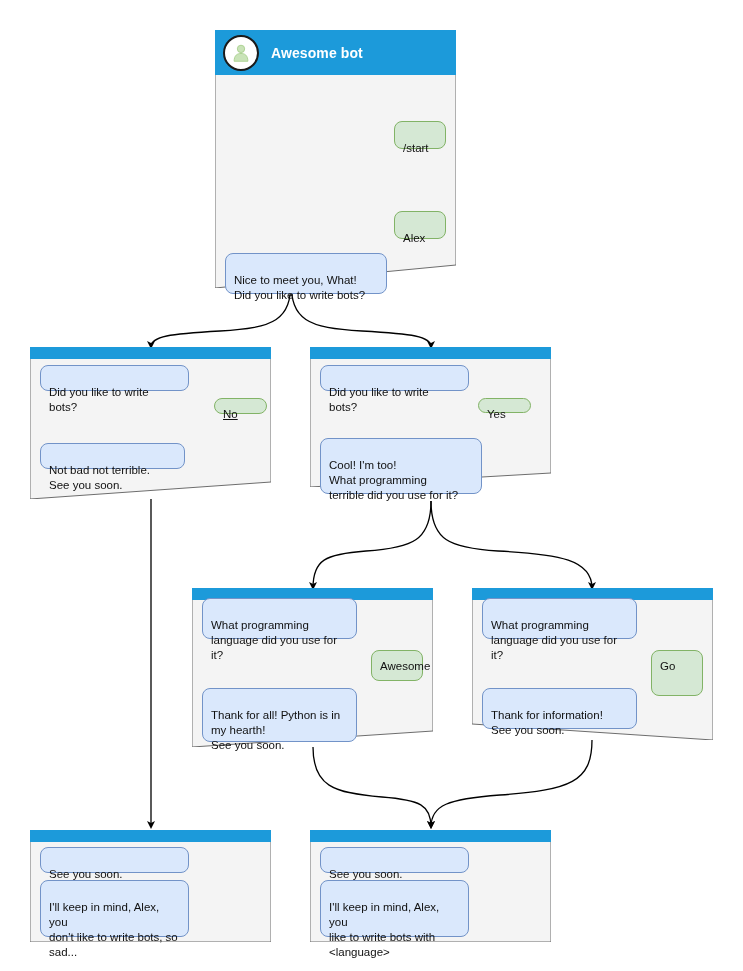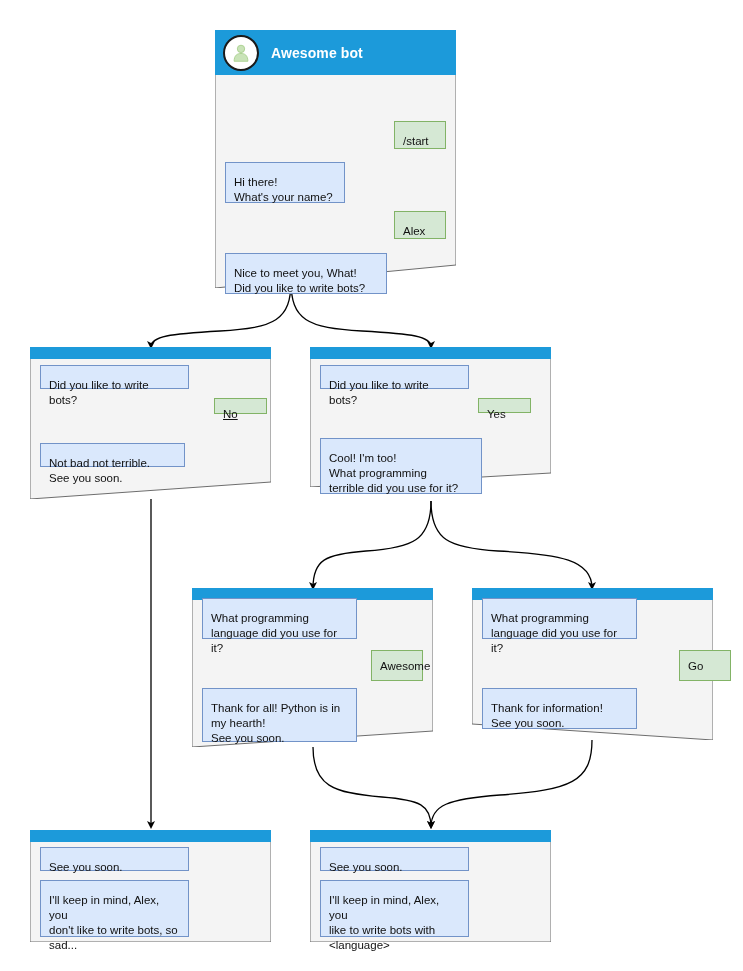--- a/index.html
+++ b/index.html
@@ -40,25 +40,25 @@
   .bot-title{
     color:#ffffff;font-size:14px;font-weight:bold;
     margin-left:12px;letter-spacing:.1px;
   }
 
   .chatarea{position:absolute;left:0;right:0;bottom:0;}
 
   .bubble{
     position:absolute;
     box-sizing:border-box;
-    border-radius:0;
+    border-radius:8px;
     font-size:11.5px;
     line-height:15px;
     color:#101010;
-    padding:12px 8px 5px 8px;
+    padding:19px 8px 5px 8px;
     white-space:pre-line;
   }
   .bubble.bot{
     background:#dae8fc;
     border:1px solid #7293c8;
     left:10px;
   }
   .bubble.user{
     background:#d5e8d4;
     border:1px solid #82b366;
@@ -98,22 +98,20 @@
         <div class="avatar">
           <svg width="22" height="22" viewBox="0 0 24 24">
             <circle cx="12" cy="7.5" r="4" fill="#c9e3b8" stroke="#a9d08e" stroke-width="1"></circle>
             <path d="M4.5 21 C4.5 14.5 8 12.5 12 12.5 C16 12.5 19.5 14.5 19.5 21 Z" fill="#c9e3b8" stroke="#a9d08e" stroke-width="1"></path>
           </svg>
         </div>
         <div class="bot-title">Awesome bot</div>
       </div>
       <div class="chatarea" style="top:45px;height:213px;">
         <div class="bubble user" style="left:179px;top:46px;width:52px;height:28px;">/start</div>
-        <div class="bubble bot" style="top:87px;width:120px;height:41px;">Hi there!
-What's your name?</div>
         <div class="bubble user" style="left:179px;top:136px;width:52px;height:28px;">Alex</div>
         <div class="bubble bot" style="top:178px;width:162px;height:41px;">Nice to meet you, What!
 Did you like to write bots?</div>
       </div>
     </div>
   </div>
 
   <div class="card" style="left:30px;top:347px;width:241px;height:152px;">
     <svg class="card-shape" viewBox="0 0 241 152" preserveAspectRatio="none">
       <polygon points="0,0 241,0 241,135 0,152" fill="#f4f4f4" stroke="#6d6d6d" stroke-width="1"></polygon>
@@ -164,21 +162,21 @@
 
   <div class="card" style="left:472px;top:588px;width:241px;height:152px;">
     <svg class="card-shape" viewBox="0 0 241 152" preserveAspectRatio="none">
       <polygon points="0,0 241,0 241,152 0,136" fill="#f4f4f4" stroke="#6d6d6d" stroke-width="1"></polygon>
     </svg>
     <div class="card-inner">
       <div class="titlebar plain"></div>
       <div class="chatarea" style="top:12px;height:140px;">
         <div class="bubble bot" style="top:-2px;width:155px;height:41px;">What programming
 language did you use for it?</div>
-        <div class="bubble user" style="left:179px;top:50px;width:52px;height:31px;padding-top:8px;margin-left:28px;">Go</div>
+        <div class="bubble user" style="left:179px;top:50px;width:52px;height:46px;padding-top:8px;">Go</div>
         <div class="bubble bot" style="top:88px;width:155px;height:41px;">Thank for information!
 See you soon.</div>
       </div>
     </div>
   </div>
 
   <div class="card" style="left:30px;top:830px;width:241px;height:112px;">
     <svg class="card-shape" viewBox="0 0 241 112" preserveAspectRatio="none">
       <polygon points="0,0 241,0 241,112 0,112" fill="#f4f4f4" stroke="#6d6d6d" stroke-width="1"></polygon>
     </svg>

